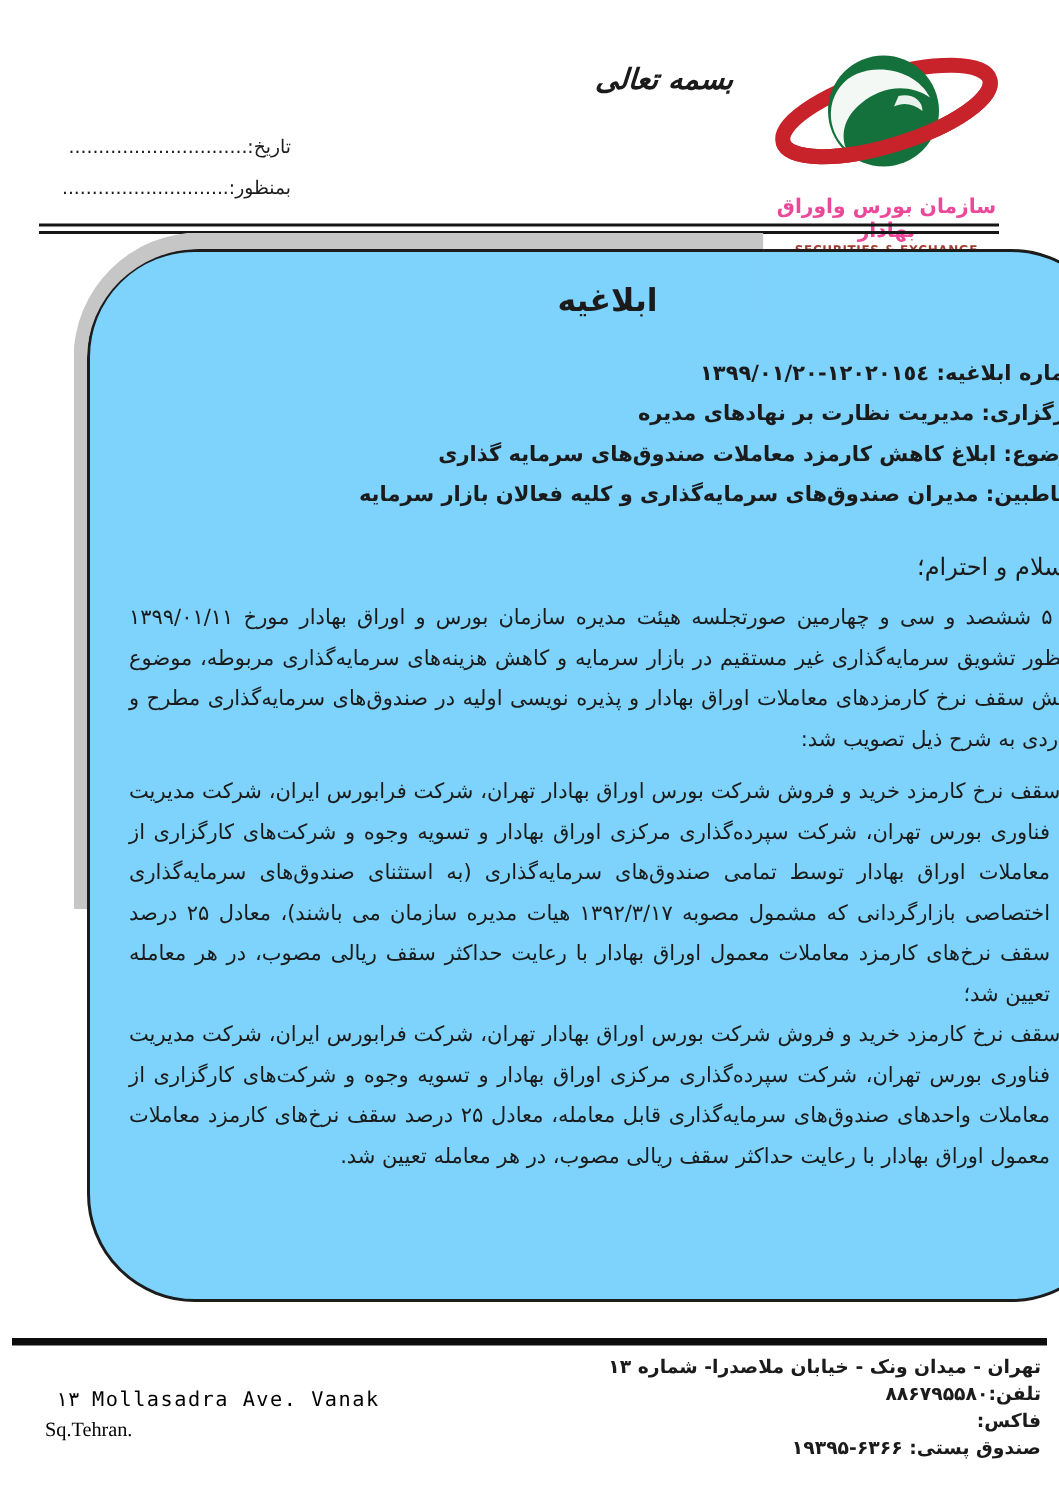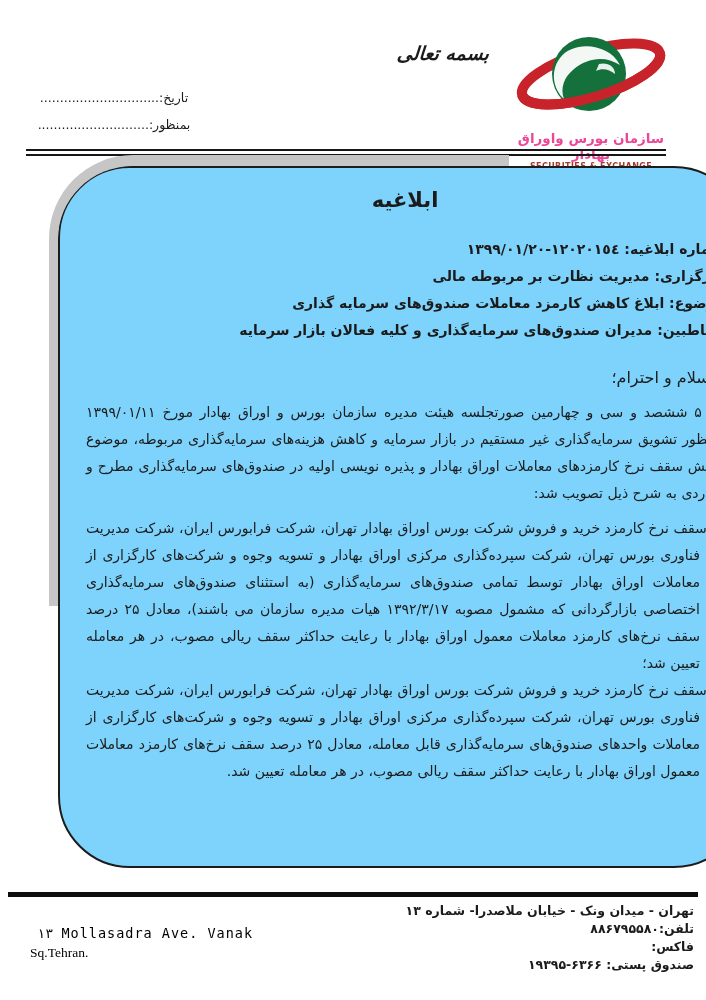--- a/index.html
+++ b/index.html
@@ -9,21 +9,21 @@
     font-family:"DejaVu Sans",sans-serif;color:#1b1b1b;
   }
   
   .basmala{
     position:absolute;left:368px;top:42px;width:150px;text-align:center;
     font-size:19px;font-weight:bold;font-style:italic;transform:skewX(-4deg);
     direction:rtl;white-space:nowrap;
   }
   .ref-fields{position:absolute;left:34px;top:84px;width:160px;direction:rtl;
     font-size:12.5px;line-height:27px;}
-  .ref-line{white-space:nowrap;letter-spacing:.3px;text-align:center;}
+  .ref-line{white-space:nowrap;letter-spacing:.3px;}
   .logo{position:absolute;left:503px;top:18px;width:176px;text-align:center;}
   .logo-captions{margin-top:-4px;}
   .logo-fa{font-size:13.5px;font-weight:bold;color:#ec4899;direction:rtl;line-height:16px;}
   .logo-en{font-size:8px;font-weight:bold;color:#a03c30;letter-spacing:.4px;line-height:10px;}
   .double-rule{
     position:absolute;left:26px;top:149px;width:640px;height:3px;
     border-top:2.5px solid #161616;border-bottom:2px solid #161616;
   }
   
   .notice-box{
@@ -87,21 +87,21 @@
     </div>
   </div>
 
   <div class="double-rule"></div>
 
   <div class="notice-box">
     <h1 class="notice-title">ابلاغیه</h1>
 
     <div class="notice-meta">
       <div><span>شماره ابلاغیه:</span> <span>١٢٠٢٠١٥٤-١٣٩٩/٠١/٢٠</span></div>
-      <div><span>کارگزاری:</span> <span>مدیریت نظارت بر مربوطه مالی</span></div>
+      <div><span>کارگزاری:</span> <span>مدیریت نظارت بر نهادهای مدیره</span></div>
       <div><span>موضوع:</span> <span>ابلاغ کاهش کارمزد معاملات صندوق‌های سرمایه گذاری</span></div>
       <div><span>مخاطبین:</span> <span>مدیران صندوق‌های سرمایه‌گذاری و کلیه فعالان بازار سرمایه</span></div>
     </div>
 
     <p class="salutation">با سلام و احترام؛</p>
 
     <p class="intro">بند ۵ ششصد و سی و چهارمین صورتجلسه هیئت مدیره سازمان بورس و اوراق بهادار مورخ ۱۳۹۹/۰۱/۱۱ بمنظور تشویق سرمایه‌گذاری غیر مستقیم در بازار سرمایه و کاهش هزینه‌های سرمایه‌گذاری مربوطه، موضوع کاهش سقف نرخ کارمزدهای معاملات اوراق بهادار و پذیره نویسی اولیه در صندوق‌های سرمایه‌گذاری مطرح و مواردی به شرح ذیل تصویب شد:</p>
 
     <div class="items">
       <div class="item"><span>۱-</span> <span>سقف نرخ کارمزد خرید و فروش شرکت بورس اوراق بهادار تهران، شرکت فرابورس ایران، شرکت مدیریت فناوری بورس تهران، شرکت سپرده‌گذاری مرکزی اوراق بهادار و تسویه وجوه و شرکت‌های کارگزاری از معاملات اوراق بهادار توسط تمامی صندوق‌های سرمایه‌گذاری (به استثنای صندوق‌های سرمایه‌گذاری اختصاصی بازارگردانی که مشمول مصوبه ۱۳۹۲/۳/۱۷ هیات مدیره سازمان می باشند)، معادل ۲۵ درصد سقف نرخ‌های کارمزد معاملات معمول اوراق بهادار با رعایت حداکثر سقف ریالی مصوب، در هر معامله تعیین شد؛</span></div>

